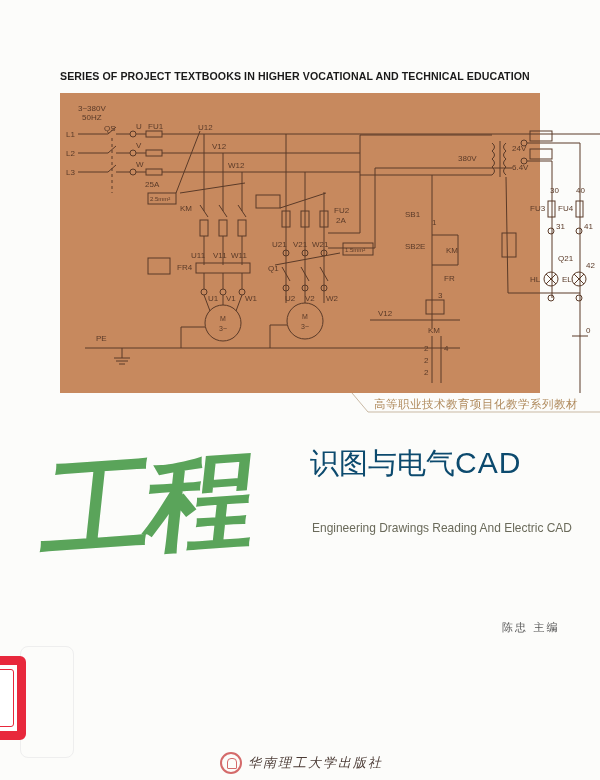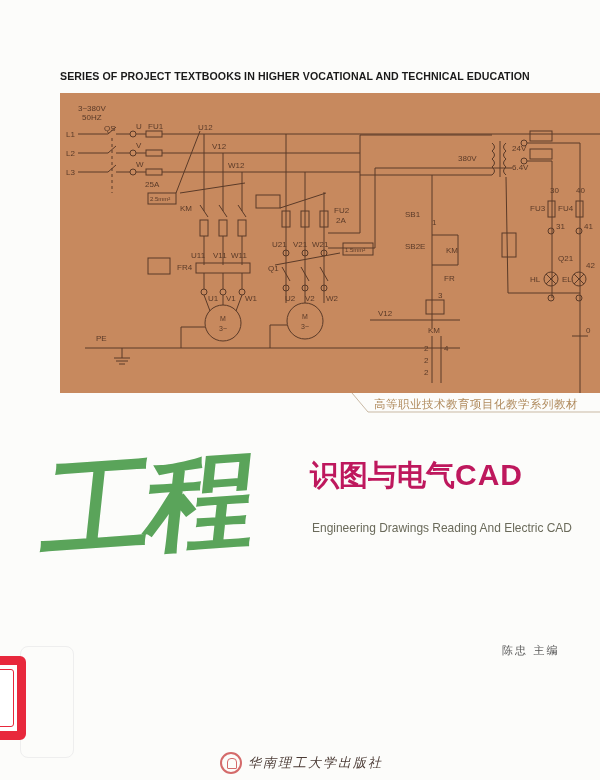--- a/index.html
+++ b/index.html
@@ -9,21 +9,21 @@
     font-family: "Liberation Sans", sans-serif;
   }
   .series-en {
     position: absolute; left: 60px; top: 70px;
     font-family: "Liberation Sans", sans-serif;
     font-weight: bold; 
     font-size: 10.6px; color: #1a1a1a; letter-spacing: 0.1px;
     white-space: nowrap;
   }
   .panel {
-    position: absolute; left: 60px; top: 93px; width: 540px; height: 300px;
+    position: absolute; left: 60px; top: 93px; width: 480px; height: 300px;
     background: #c7895e;
   }
   .panel svg { position: absolute; left: 0; top: 0; }
   .series-cn-line {
     position: absolute; left: 0; top: 0;
   }
   .series-cn {
     position: absolute; left: 374px; top: 397px;
     font-family: Liberation Serif, serif;
     font-size: 11.5px; color: #b08b5e; letter-spacing: 0.5px;
@@ -31,34 +31,34 @@
   }
   .title-green {
     position: absolute; left: 45px; top: 450px;
     font-family: "DejaVu Sans", sans-serif;
     font-weight: bold; font-size: 108px; line-height: 110px;
     color: #5aa45a; letter-spacing: -6px;
     transform: skewX(-10deg) rotate(-4deg);
     white-space: nowrap;
   }
   .title-main {
-    position: absolute; left: 310px; top: 456px;
+    position: absolute; left: 310px; top: 444px;
     font-family: "DejaVu Sans", sans-serif;
-    font-weight: bold; font-size: 29px; color: #be185d;
+    font-weight: normal; font-size: 29px; color: #0c4a6e;
     letter-spacing: 0px; white-space: nowrap;
   }
   .title-main .cad { font-family: "Liberation Sans", sans-serif; font-size: 30px; letter-spacing: 1px; }
   .subtitle-en {
     position: absolute; left: 312px; top: 520px;
     font-family: "Liberation Sans Narrow", "Liberation Sans", sans-serif;
     font-size: 13px; color: #6a6a5a; white-space: nowrap;
     transform: scaleX(0.92); transform-origin: left center;
   }
   .author {
-    position: absolute; left: 502px; top: 643px;
+    position: absolute; left: 502px; top: 620px;
     font-family: "DejaVu Sans", sans-serif;
     font-size: 11px; color: #555; letter-spacing: 2px; white-space: nowrap;
   }
   .library-label {
     position: absolute; left: -14px; top: 656px; width: 40px; height: 84px;
     border: 9px solid #e8283c; border-radius: 6px; background: #fff;
     box-sizing: border-box;
   }
   .library-label::after {
     content: ""; position: absolute; left: 2px; top: 4px; right: 3px; bottom: 4px;

